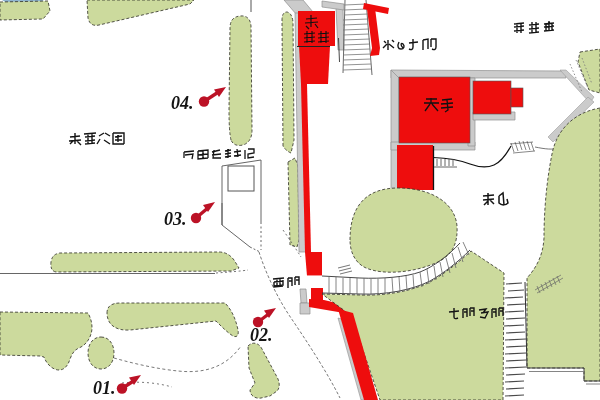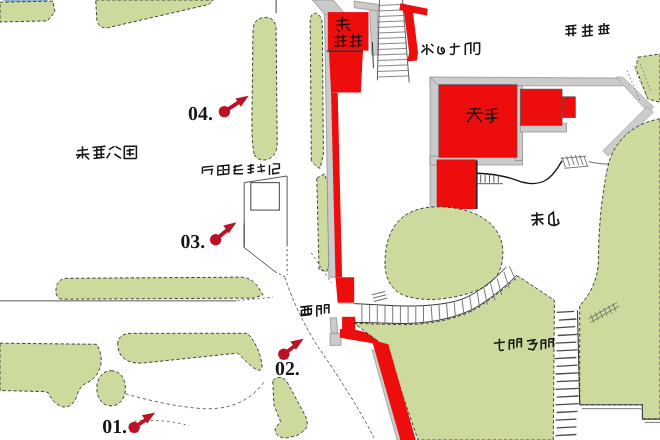--- a/index.html
+++ b/index.html
@@ -1,16 +1,16 @@
 <!DOCTYPE html>
 <html><head>
 <meta charset="utf-8">
 <style>
 html,body{margin:0;padding:0;background:#fff;}
-#map{width:520px;height:400px;position:relative;font-family:"Liberation Serif",serif;}
+#map{width:520px;height:400px;position:relative;font-family:"Liberation Serif",serif;font-style:italic;}
 svg{display:block;}
 </style>
 </head>
 <body>
 <div id="map">
 <svg width="600" height="400" viewBox="0 0 600 400">
 
 <rect x="0" y="0" width="600" height="400" fill="#ffffff"></rect>
 
 <path d="M2,0 L44,0 L40,2.5 L6,2.5 Z" fill="#8fb4cf"></path>

